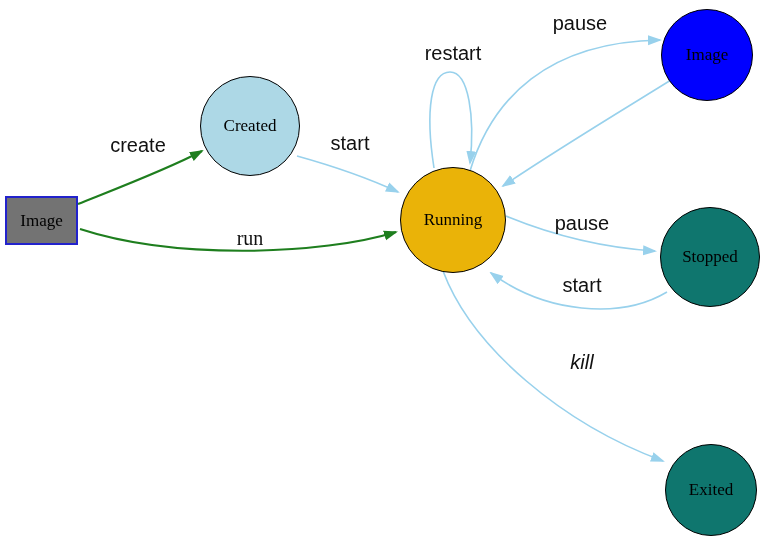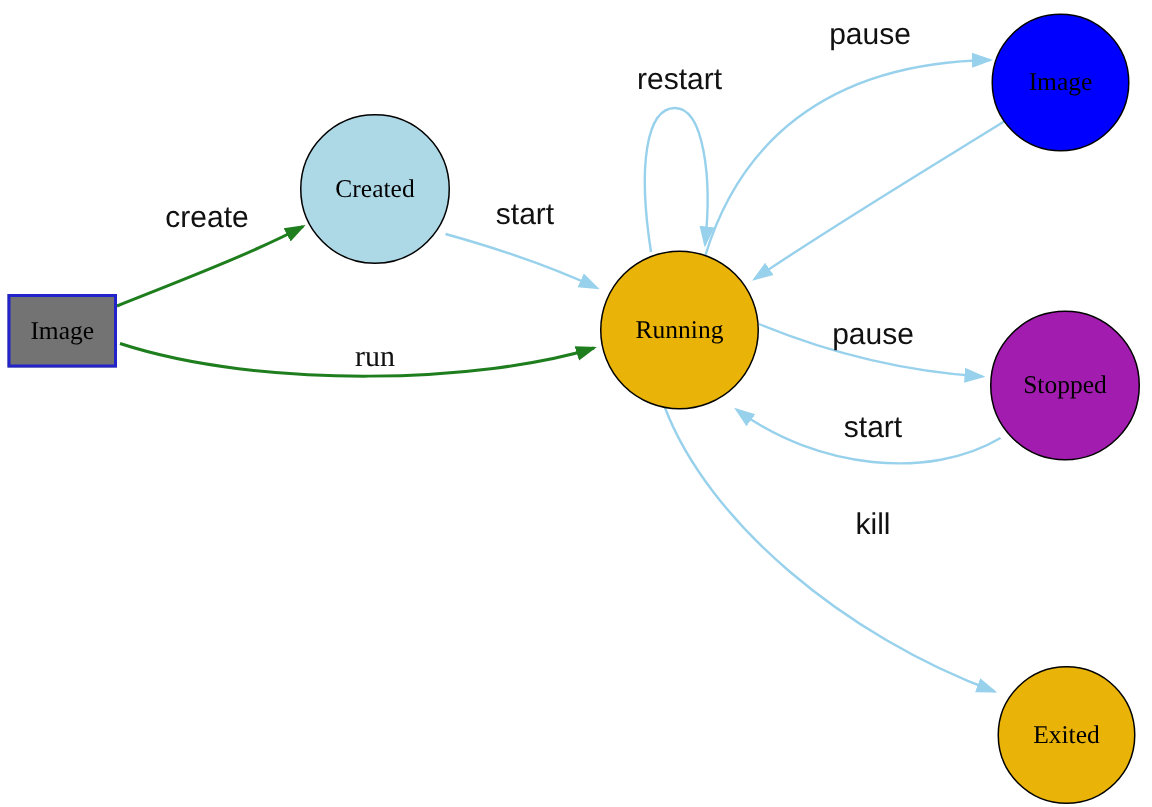--- a/index.html
+++ b/index.html
@@ -43,21 +43,21 @@
     white-space:nowrap;line-height:1;
   }
   .lbl-create {left:138px;top:145px;}
   .lbl-start1 {left:350px;top:143px;}
   .lbl-run    {left:250px;top:238px;font-family:Liberation Serif, serif;}
   .lbl-restart{left:453px;top:53px;}
   .lbl-pause  {left:580px;top:23px;}
   .lbl-unpause{left:582px;top:89px;}
   .lbl-stop   {left:582px;top:223px;}
   .lbl-start2 {left:582px;top:285px;}
-  .lbl-kill   {left:582px;top:350px;}
+  .lbl-kill   {left:582px;top:362px;font-style:italic;}
 </style>
 </head>
 <body>
 
 <div id="canvas">
 
   <svg id="edges-layer" width="768" height="538" viewBox="0 0 768 538" xmlns="http://www.w3.org/2000/svg">
     <defs>
       <marker id="arrow-blue" markerUnits="userSpaceOnUse" markerWidth="14" markerHeight="12" refX="12" refY="6" orient="auto">
         <path d="M0,1 L14,6 L0,11 Z" style="fill:var(--edge-blue)"></path>
@@ -82,24 +82,24 @@
   </div>
   <div class="node circle node-created" style="background: rgb(173, 216, 230); border-color: rgb(0, 0, 0);">
     <span>Created</span>
   </div>
   <div class="node circle node-running" style="background: #eab308; border-color: rgb(0, 0, 0);">
     <span>Running</span>
   </div>
   <div class="node circle node-paused" style="background: rgb(0, 0, 255); border-color: rgb(0, 0, 0);">
     <span>Image</span>
   </div>
-  <div class="node circle node-stopped" style="background: #a21caf; border-color: rgb(0, 0, 0);">
+  <div class="node circle node-stopped" style="background: #0f766e; border-color: rgb(0, 0, 0);">
     <span>Stopped</span>
   </div>
-  <div class="node circle node-exited" style="background: #eab308; border-color: rgb(0, 0, 0);">
+  <div class="node circle node-exited" style="background: #0f766e; border-color: rgb(0, 0, 0);">
     <span>Exited</span>
   </div>
 
   <span class="edge-label lbl-create">create</span>
   <span class="edge-label lbl-run">run</span>
   <span class="edge-label lbl-start1">start</span>
   <span class="edge-label lbl-restart">restart</span>
   <span class="edge-label lbl-pause">pause</span>
   <span class="edge-label lbl-stop">pause</span>
   <span class="edge-label lbl-start2">start</span>

